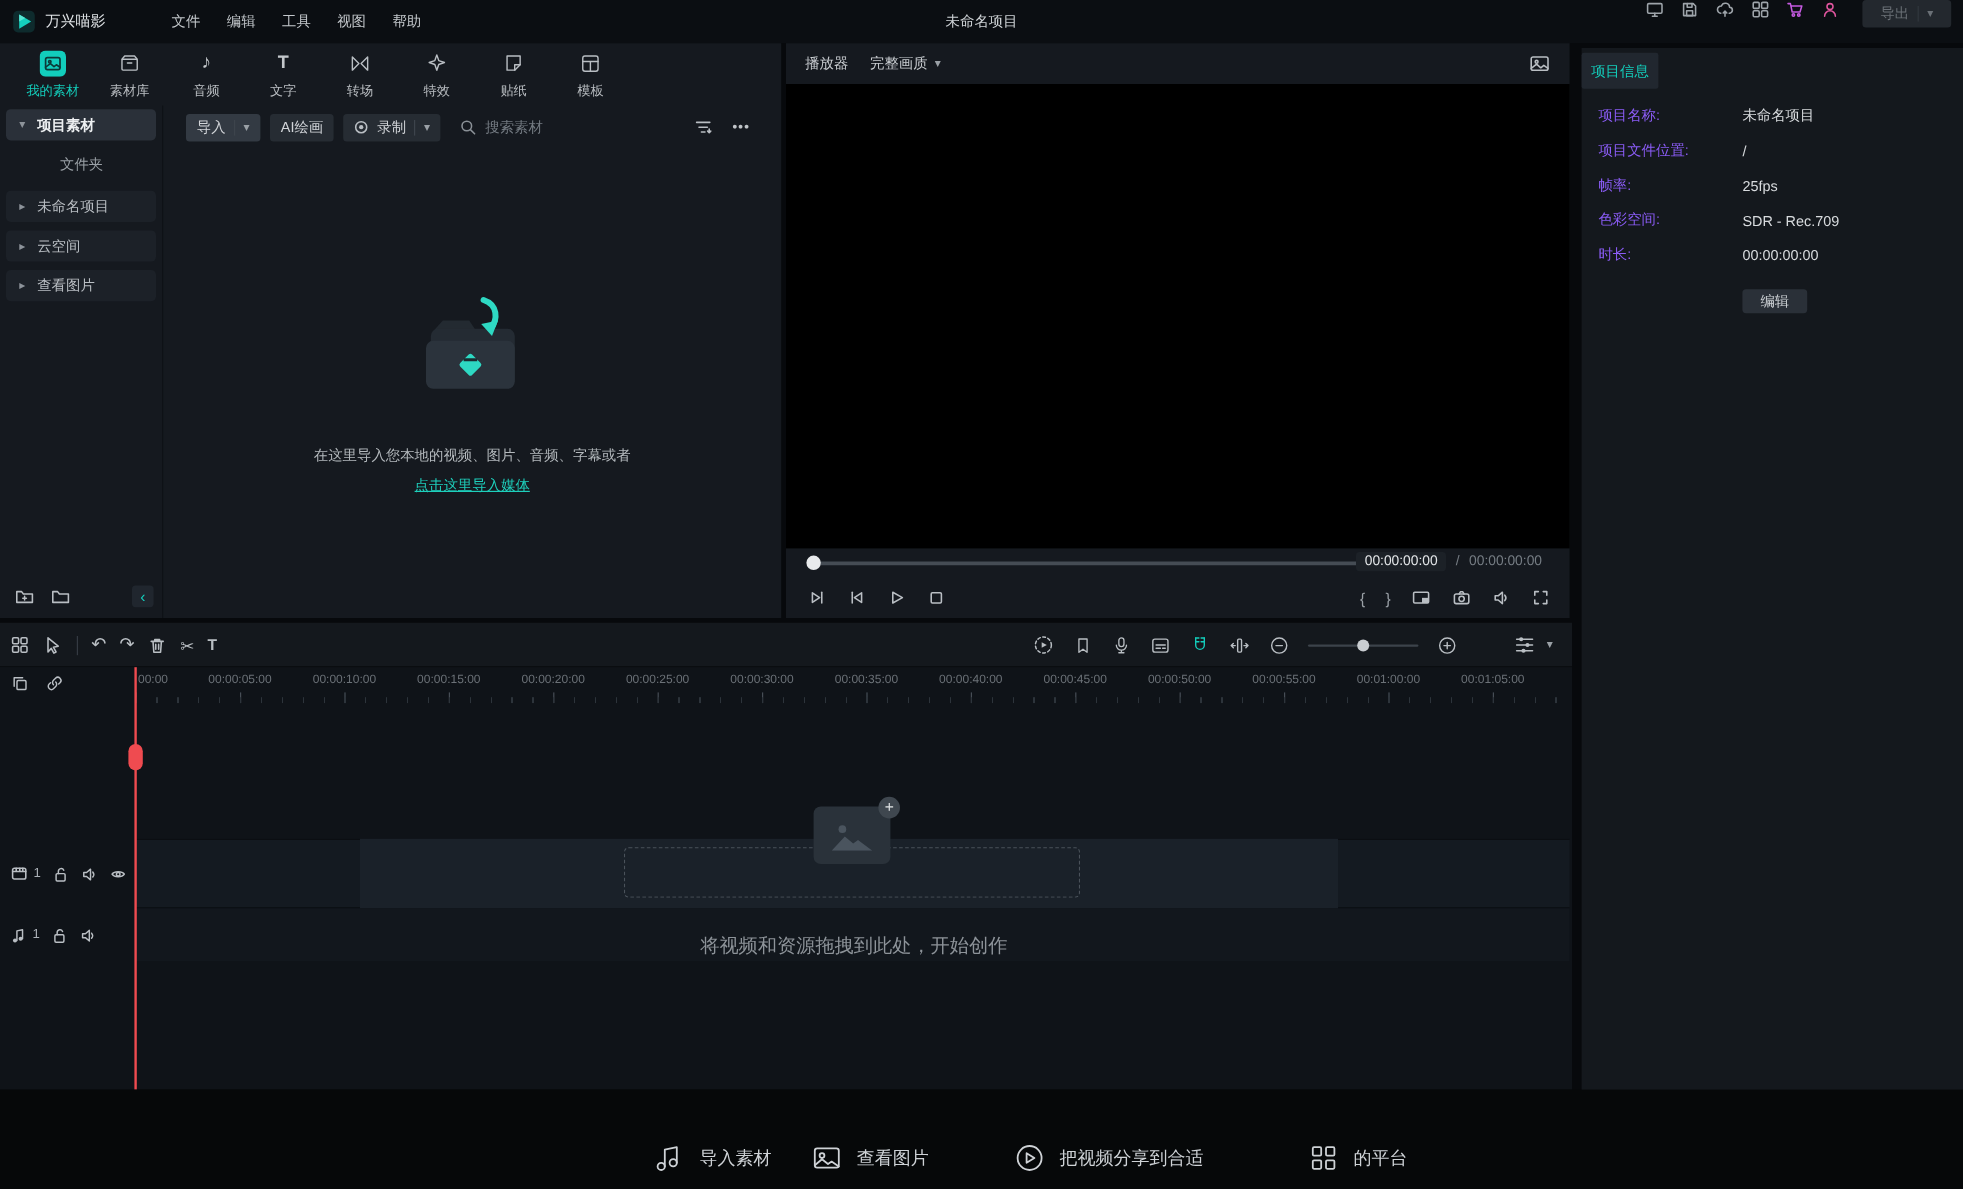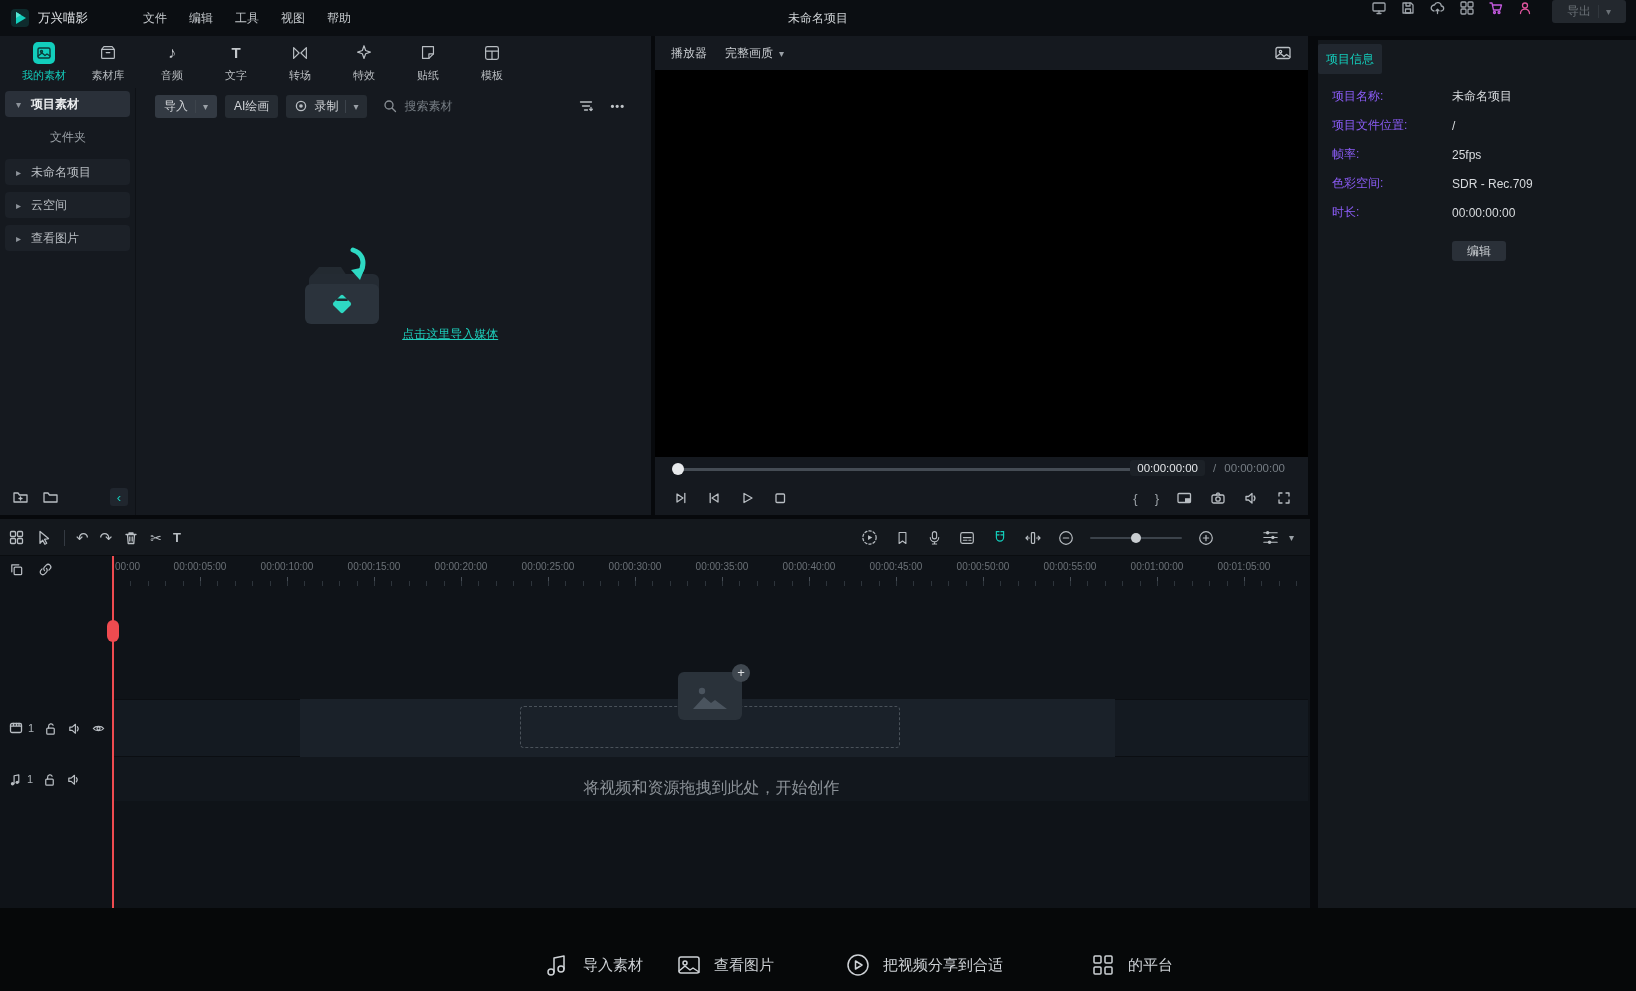--- a/index.html
+++ b/index.html
@@ -337,20 +337,21 @@
             <path d="M22 30 l8-9 h22 l6 9 z" fill="#232a31"></path>
             <rect x="20" y="28" width="70" height="48" rx="6" fill="#242b33"></rect>
             <rect x="16" y="38" width="74" height="40" rx="6" fill="#2b333c"></rect>
             <path d="M64 4 C76 8 76 20 70 28" stroke="#2ed9c3" stroke-width="5" fill="none" stroke-linecap="round"></path>
             <path d="M62 24 l9 10 5-13 z" fill="#2ed9c3"></path>
             <g transform="translate(53,58) rotate(45)">
               <rect x="-7" y="-7" width="14" height="14" rx="2" fill="#2ed9c3"></rect>
               <path d="M-7 1 L1 -7" stroke="#1b2b30" stroke-width="2.5"></path>
             </g>
           </svg>
+          <div class="empty-line">在这里导入您本地的视频、图片、音频、字幕或者</div>
           <div class="empty-link">点击这里导入媒体</div>
         </div>
       </div>
     </div>
   </div>
 
   <div class="player-panel">
     <div class="pl-header">
       <span class="pl-label">播放器</span>
       <div class="quality">

